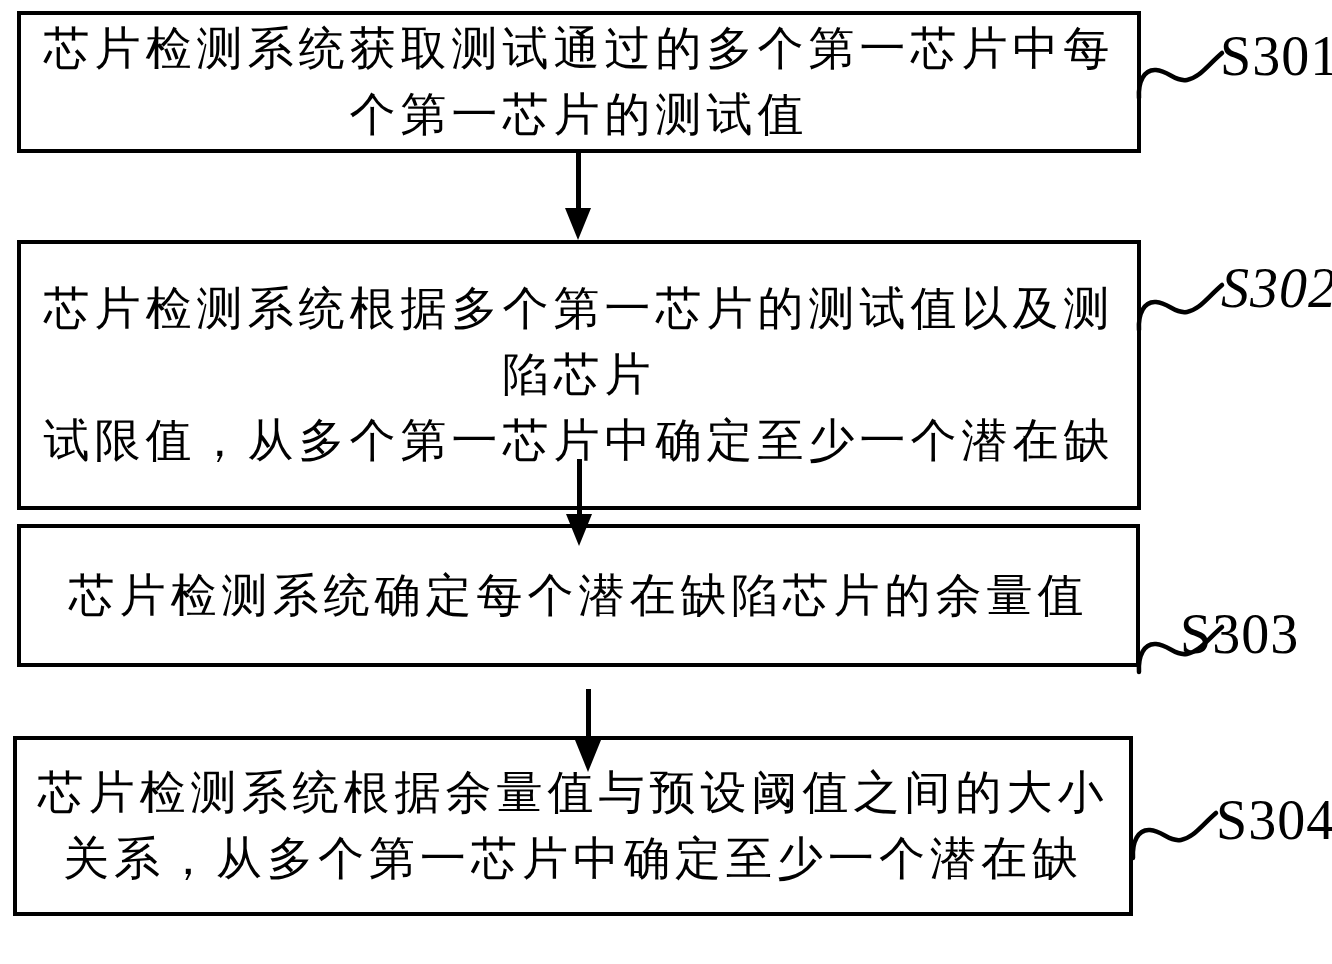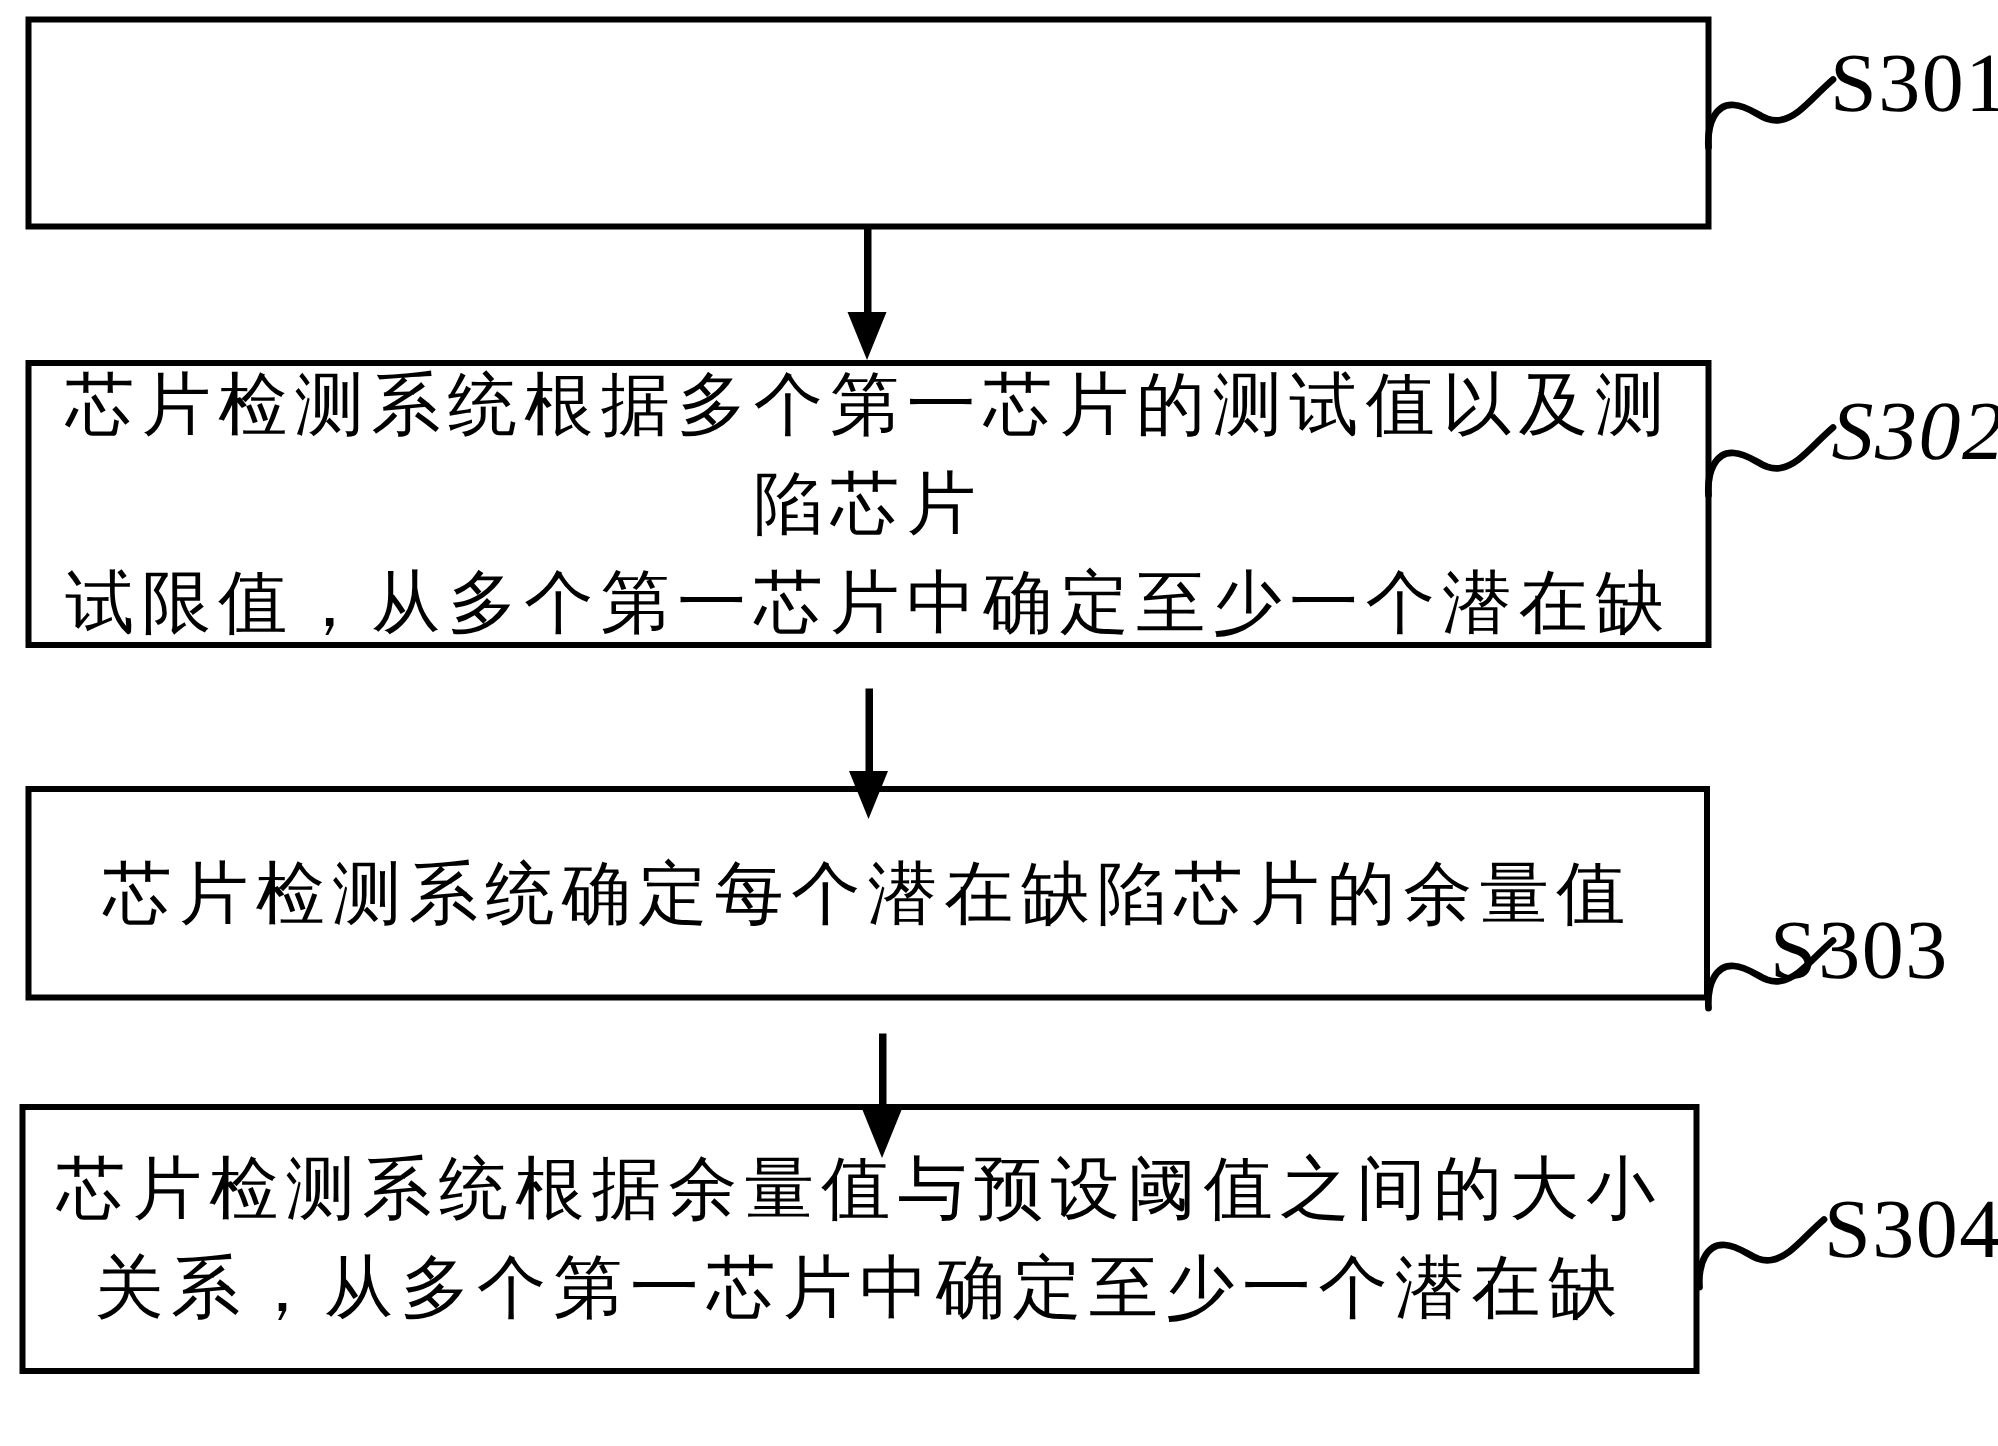--- a/index.html
+++ b/index.html
@@ -72,23 +72,25 @@
     letter-spacing: 1px;
     white-space: nowrap;
   }
 </style>
 </head>
 <body>
 
 <div class="canvas">
 
   <div class="flow-box" style="left:17px; top:11px; width:1124px; height:142px;">
+      <div class="text-line">芯片检测系统获取测试通过的多个第一芯片中每</div>
+      <div class="text-line">个第一芯片的测试值</div>
     </div>
 
-  <div class="flow-box" style="left:17px; top:240px; width:1124px; height:192px;">
+  <div class="flow-box" style="left:17px; top:240px; width:1124px; height:270px;">
       <div class="text-line">芯片检测系统根据多个第一芯片的测试值以及测</div>
       <div class="text-line">陷芯片</div>
       <div class="text-line">试限值，从多个第一芯片中确定至少一个潜在缺</div>
     </div>
 
   <div class="flow-box" style="left:17px; top:524px; width:1123px; height:143px;">
       <div class="text-line">芯片检测系统确定每个潜在缺陷芯片的余量值</div>
     </div>
 
   <div class="flow-box" style="left:13px; top:736px; width:1120px; height:180px;">

